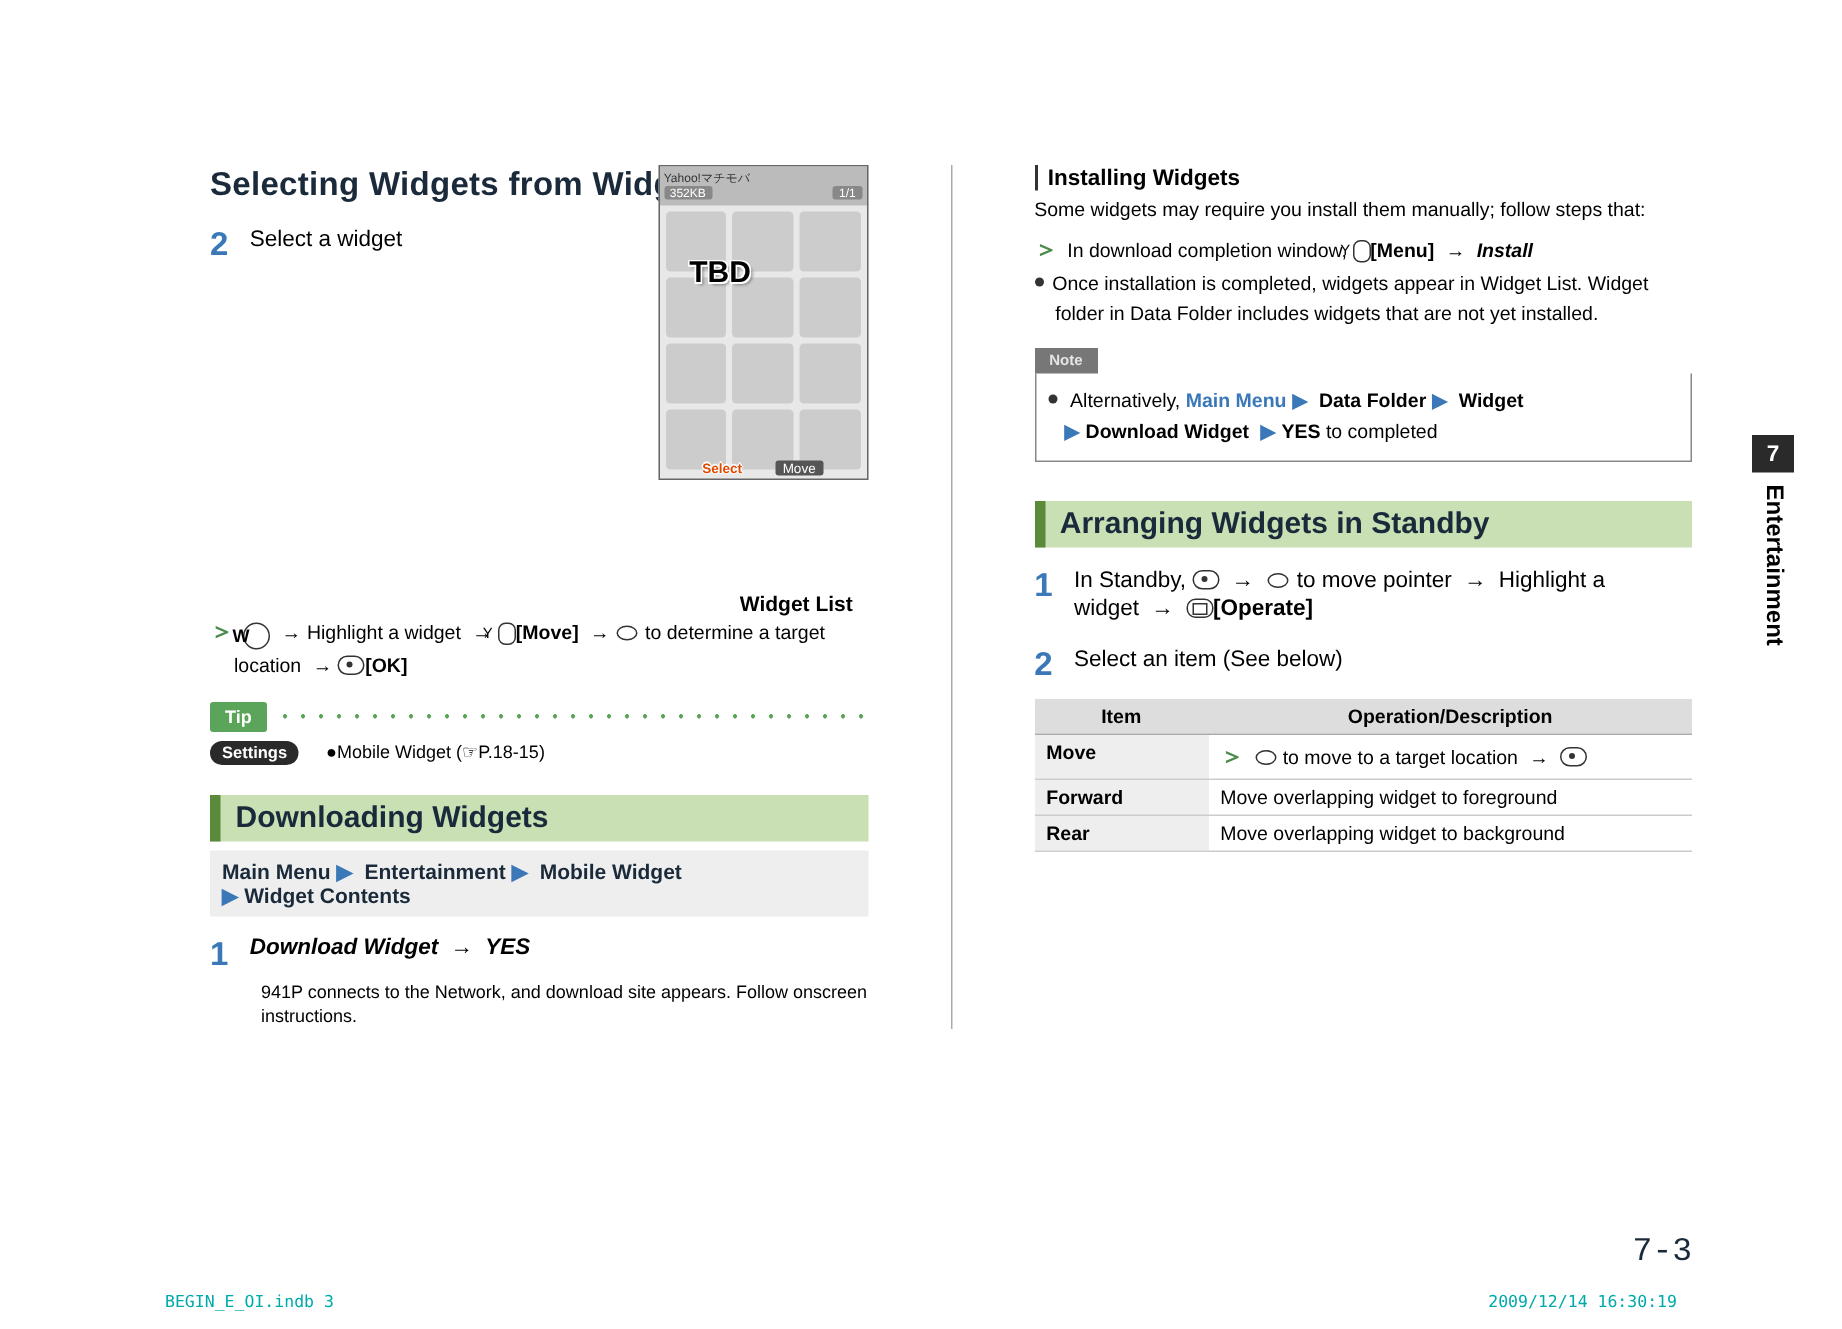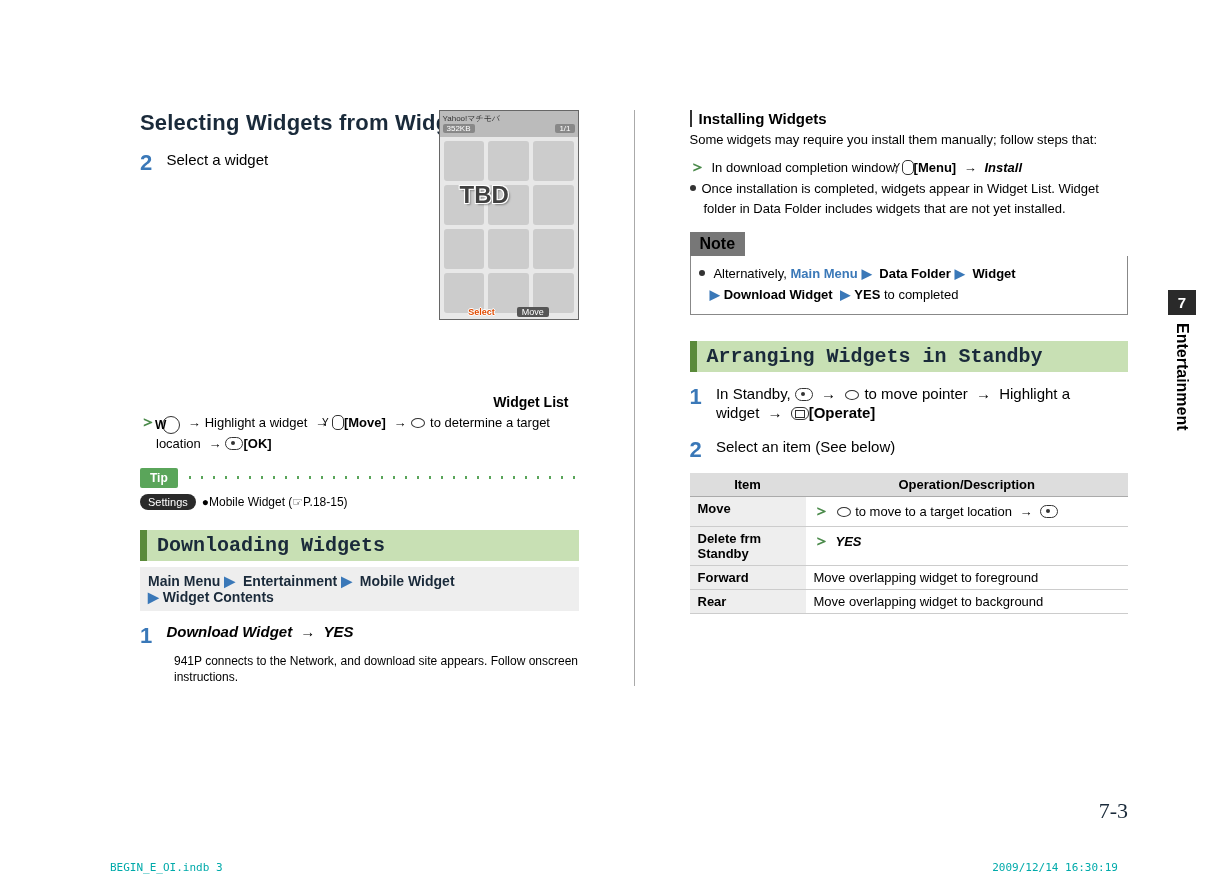--- a/index.html
+++ b/index.html
@@ -11,65 +11,65 @@
 .stepnum{color:#3a78b8;font-size:22px;font-weight:bold;font-family:"Arial Narrow",sans-serif;display:inline-block;width:22px;vertical-align:top}
 .steptxt{display:inline-block;font-size:15px;line-height:1.3;vertical-align:top;max-width:220px}
 .iconbox{display:inline-block;border:1.5px solid #333;border-radius:10px;padding:1px 8px;font-size:12px;font-weight:bold;line-height:14px;vertical-align:-2px}
 .screenshot{position:absolute;top:0;right:0;width:140px;height:210px;border:1px solid #666;background:#e8e8e8;box-sizing:border-box}
 .screenshot .hdr{height:26px;background:#bbb}
 .screenshot .hdr .t1{font-size:8px;padding:2px 3px 0 3px;color:#333}
 .screenshot .hdr .t2{display:flex;justify-content:space-between;font-size:8px;padding:0 3px}
 .screenshot .hdr .t2 span{background:#888;color:#fff;padding:0 4px;border-radius:2px}
 .grid{display:grid;grid-template-columns:repeat(3,1fr);gap:4px;padding:4px}
 .gcell{height:40px;background:#ccc;border-radius:3px;position:relative;font-size:10px;display:flex;align-items:center;justify-content:center}
-.tbd{position:absolute;top:70px;left:20px;font-weight:bold;font-size:24px;color:#404040;text-shadow:-1px -1px 0 #fff,1px -1px 0 #fff,-1px 1px 0 #fff,1px 1px 0 #fff,2px 2px 2px rgba(0,0,0,.35)}
+.tbd{position:absolute;top:60px;left:20px;font-weight:bold;font-size:20px;color:#000000;text-shadow:-1px -1px 0 #fff,1px -1px 0 #fff,-1px 1px 0 #fff,1px 1px 0 #fff,2px 2px 2px rgba(0,0,0,.35)}
 .scfooter{position:absolute;bottom:2px;left:0;right:0;display:flex;justify-content:center;gap:22px;font-size:9px}
 .scfooter span:first-child{color:#e04a00;font-weight:bold;text-shadow:-1px 0 #fff,0 -1px #fff,1px 0 #fff,0 1px #fff}
 .scfooter span:last-child{background:#555;color:#fff;padding:0 5px;border-radius:2px}
 .caption{text-align:right;font-weight:bold;font-size:14px;margin-top:6px;margin-right:10px}
 .sqmark{display:inline-block;width:11px;height:11px;background:#4a8a4a;margin-right:6px;position:relative;top:1px}
 .subhead{font-weight:bold;font-size:14px;margin-top:10px}
 .gt{color:#4a8a4a;font-size:16px;font-weight:bold;margin-right:6px}
 .flowline{font-size:13px;line-height:1.5;padding-left:16px;text-indent:-16px}
 .arrow{margin:0 4px}
 .navpad{display:inline-block;width:16px;height:12px;position:relative;vertical-align:-2px}
 .navpad::before{content:'';position:absolute;width:12px;height:8px;border:1px solid #333;border-radius:50%;left:1px;top:1px}
 .centerbtn{display:inline-block;width:16px;height:11px;border:1px solid #333;border-radius:7px;position:relative;vertical-align:-2px}
 .centerbtn::after{content:'';position:absolute;width:4px;height:4px;background:#333;border-radius:50%;left:5px;top:3px}
 .tipbar{display:flex;align-items:center;gap:6px;margin:14px 0 6px}
 .tiptag{background:#5aa55a;color:#fff;font-size:12px;font-weight:bold;padding:3px 10px;border-radius:2px}
 .dots{flex:1;height:3px;background-image:radial-gradient(circle,#5aa55a 1.5px,transparent 1.5px);background-size:12px 3px;background-repeat:repeat-x}
-.settingstag{display:inline-block;background:#2a2a2a;color:#fff;font-size:11px;font-weight:normal;padding:2px 8px;border-radius:9px;margin-right:6px}
+.settingstag{display:inline-block;background:#2a2a2a;color:#fff;font-size:11px;font-weight:bold;padding:2px 8px;border-radius:9px;margin-right:18px}
 .settingsline{font-size:12px;margin-bottom:20px}
 .bullet{font-size:12px}
-.greenbar{background:#c8e0b4;border-left:7px solid #5a8a3a;padding:4px 10px;font-family:Liberation Mono, monospace;font-weight:bold;font-size:20px;color:#1a2a3a;margin:6px 0}
+.greenbar{background:#c8e0b4;border-left:7px solid #5a8a3a;padding:4px 10px;font-family:Liberation Sans, sans-serif;font-weight:bold;font-size:20px;color:#1a2a3a;margin:6px 0}
 .crumbbox{background:#eee;padding:6px 8px;font-size:14px;font-weight:bold;color:#1a2a3a}
 .crumbbox .tri{color:#3a78b8;margin:0 4px}
 .step2{margin-top:12px}
 .dlstep{font-size:15px}
 .dlstep .em{font-style:italic;font-weight:bold}
 .subtext{font-size:12px;margin-left:34px;margin-top:4px;line-height:1.4}
 .rsubhead{font-weight:bold;font-size:15px;margin:0 0 4px 0;border-left:2px solid #333;padding-left:7px}
 .rpara{font-size:13px;line-height:1.4;margin-bottom:6px}
 .rline{font-size:13px;line-height:1.5;padding-left:14px;text-indent:-14px}
 .dotlead{display:inline-block;width:6px;height:6px;background:#333;border-radius:50%;margin-right:6px;vertical-align:2px}
-.notetag{display:inline-block;background:#777;color:#000000;font-size:16px;font-weight:bold;padding:3px 10px;margin-top:14px}
+.notetag{display:inline-block;background:#777;color:#e5e5e5;font-size:10px;font-weight:bold;padding:3px 10px;margin-top:14px}
 .notebox{border:1px solid #888;border-top:none;padding:8px;font-size:13px;line-height:1.6}
 .notebox .bl{font-weight:bold;color:#3a78b8}
 .notebox .bk{font-weight:bold}
 .notebox .tri{color:#3a78b8;margin:0 4px;font-weight:bold}
 .sidebar{position:absolute;right:-68px;top:180px;width:28px}
 .sbnum{background:#2a2a2a;color:#fff;font-weight:bold;text-align:center;padding:4px 0;font-size:15px}
 .sblabel{writing-mode:vertical-rl;font-weight:bold;font-family:"Arial Narrow",sans-serif;font-size:16px;padding:8px 0;margin:0 auto}
 table.ops{width:100%;border-collapse:collapse;font-size:13px;margin-top:10px}
 table.ops th{background:#ddd;font-weight:bold;padding:4px 8px;text-align:center;border-bottom:1px solid #aaa}
 table.ops td{padding:4px 8px;border-bottom:1px solid #ccc;vertical-align:top}
 table.ops td:first-child{background:#eee;font-weight:bold;width:100px}
 .emyes{font-style:italic;font-weight:bold}
-.pgno{position:absolute;bottom:62px;right:100px;font-family:Liberation Serif, serif;font-size:22px;color:#1a2a3a}
+.pgno{position:absolute;bottom:39px;right:100px;font-family:Liberation Mono, monospace;font-size:22px;color:#1a2a3a}
 .footl{position:absolute;bottom:12px;left:110px;font-size:11px;color:#0aa;font-family:monospace}
 .footr{position:absolute;bottom:12px;right:110px;font-size:11px;color:#0aa;font-family:monospace}
 .iconsm{display:inline-block;border:1px solid #333;border-radius:5px;padding:0 5px;font-size:10px;line-height:13px;vertical-align:1px}
 .mailicon{display:inline-block;border:1px solid #333;border-radius:6px;width:16px;height:11px;position:relative;vertical-align:-2px}
 .mailicon::after{content:'';position:absolute;left:3px;top:2px;width:8px;height:6px;border:1px solid #333}
 </style>
 </head>
 <body>
 
 <div class="page">
@@ -202,24 +202,20 @@
     <tbody>
             <tr>
       <th>Item</th>
       <th>Operation/Description</th>
     </tr>
     <tr>
       <td>Move</td>
       <td><span class="gt">＞</span><span class="navpad"></span> <span>to move to a target location</span> <span class="arrow">→</span> <span class="centerbtn"></span></td>
     </tr>
     <tr>
-      <td>Delete frm Standby</td>
-      <td><span class="gt">＞</span><span class="emyes">YES</span></td>
-    </tr>
-    <tr>
       <td>Forward</td>
       <td>Move overlapping widget to foreground</td>
     </tr>
     <tr>
       <td>Rear</td>
       <td>Move overlapping widget to background</td>
     </tr>
   </tbody>
         </table>
 

